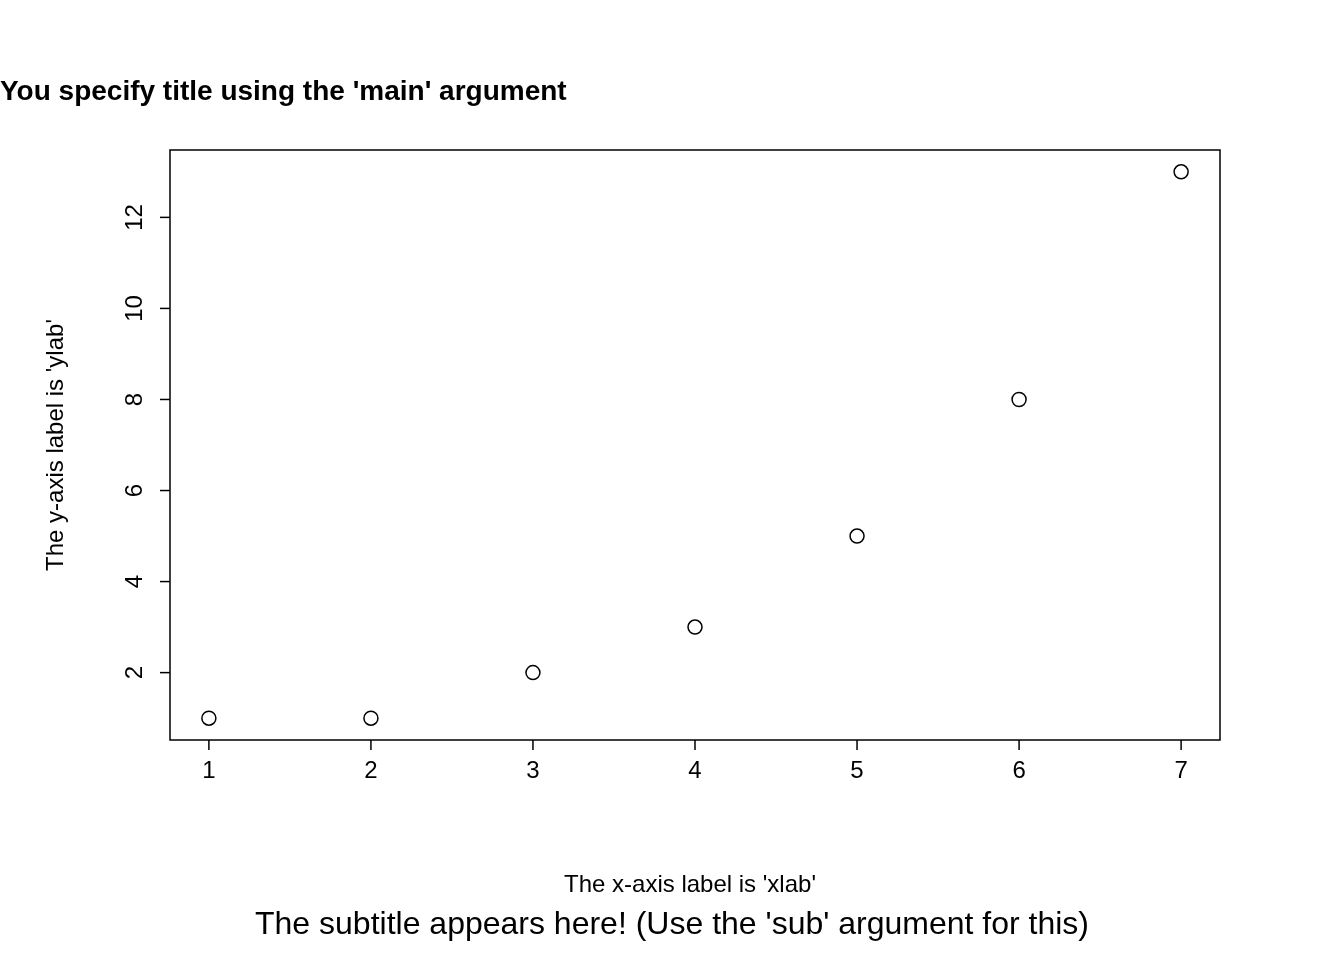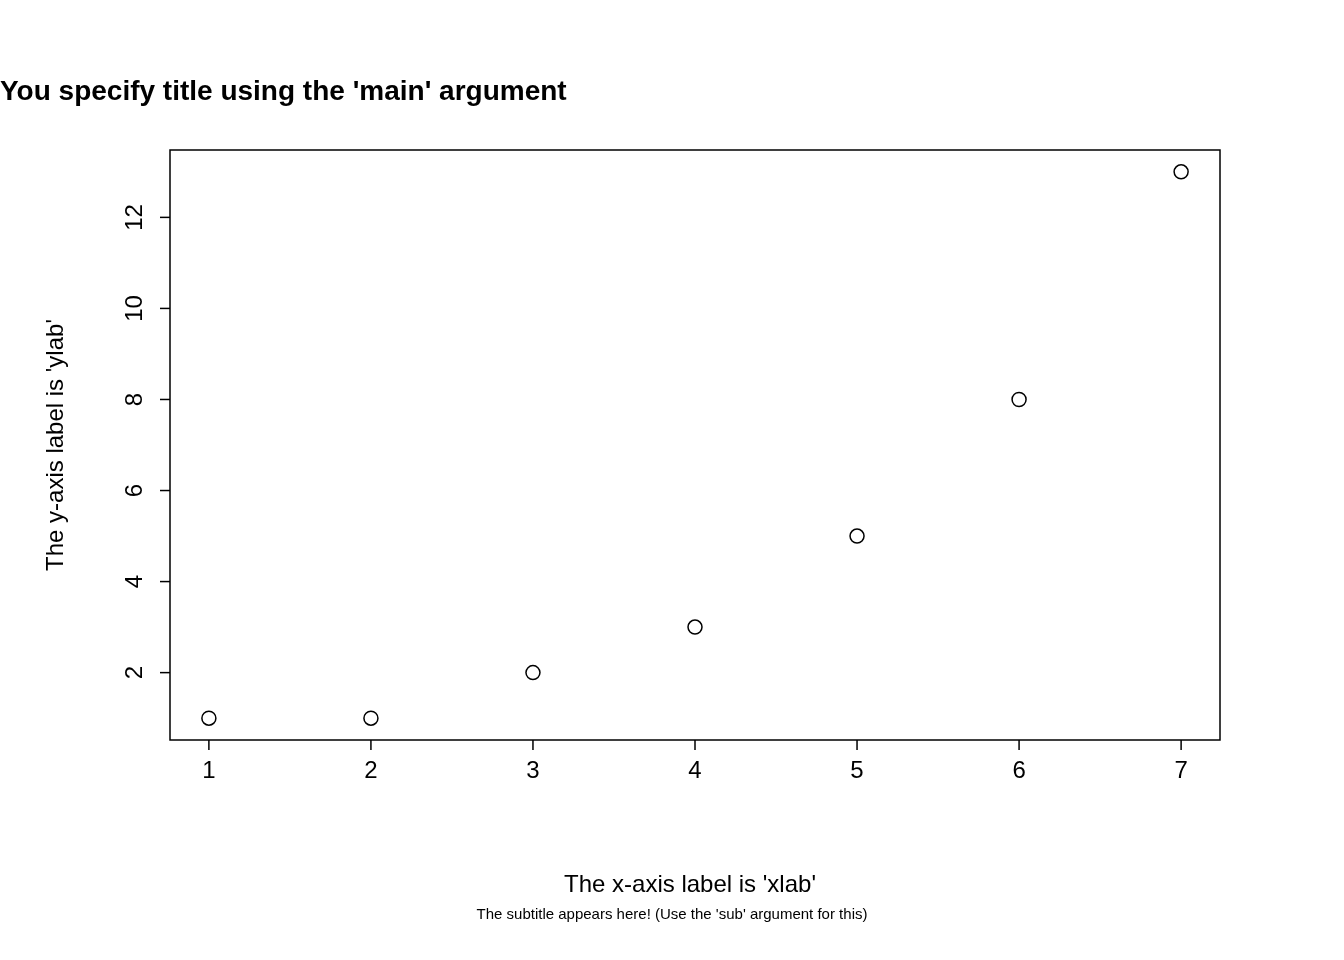--- a/index.html
+++ b/index.html
@@ -77,15 +77,15 @@
       <circle cx="370.9259259259259" cy="718.1481481481482" r="7" fill="none" stroke="#000" stroke-width="1.5"></circle>
       <circle cx="532.962962962963" cy="672.6234567901234" r="7" fill="none" stroke="#000" stroke-width="1.5"></circle>
       <circle cx="695" cy="627.0987654320987" r="7" fill="none" stroke="#000" stroke-width="1.5"></circle>
       <circle cx="857.0370370370371" cy="536.0493827160494" r="7" fill="none" stroke="#000" stroke-width="1.5"></circle>
       <circle cx="1019.074074074074" cy="399.4753086419753" r="7" fill="none" stroke="#000" stroke-width="1.5"></circle>
       <circle cx="1181.111111111111" cy="171.85185185185185" r="7" fill="none" stroke="#000" stroke-width="1.5"></circle>
     </svg>
 
   <div class="xlabel" style="top:870px;font-size:24px;padding-left:36px;">The x-axis label is 'xlab'</div>
 
-  <div class="subtitle" style="top:905px;font-size:15px;">The subtitle appears here! (Use the 'sub' argument for this)</div>
+  <div class="subtitle" style="top:905px;font-size:32px;">The subtitle appears here! (Use the 'sub' argument for this)</div>
 
 </div>
 
 </body></html>

